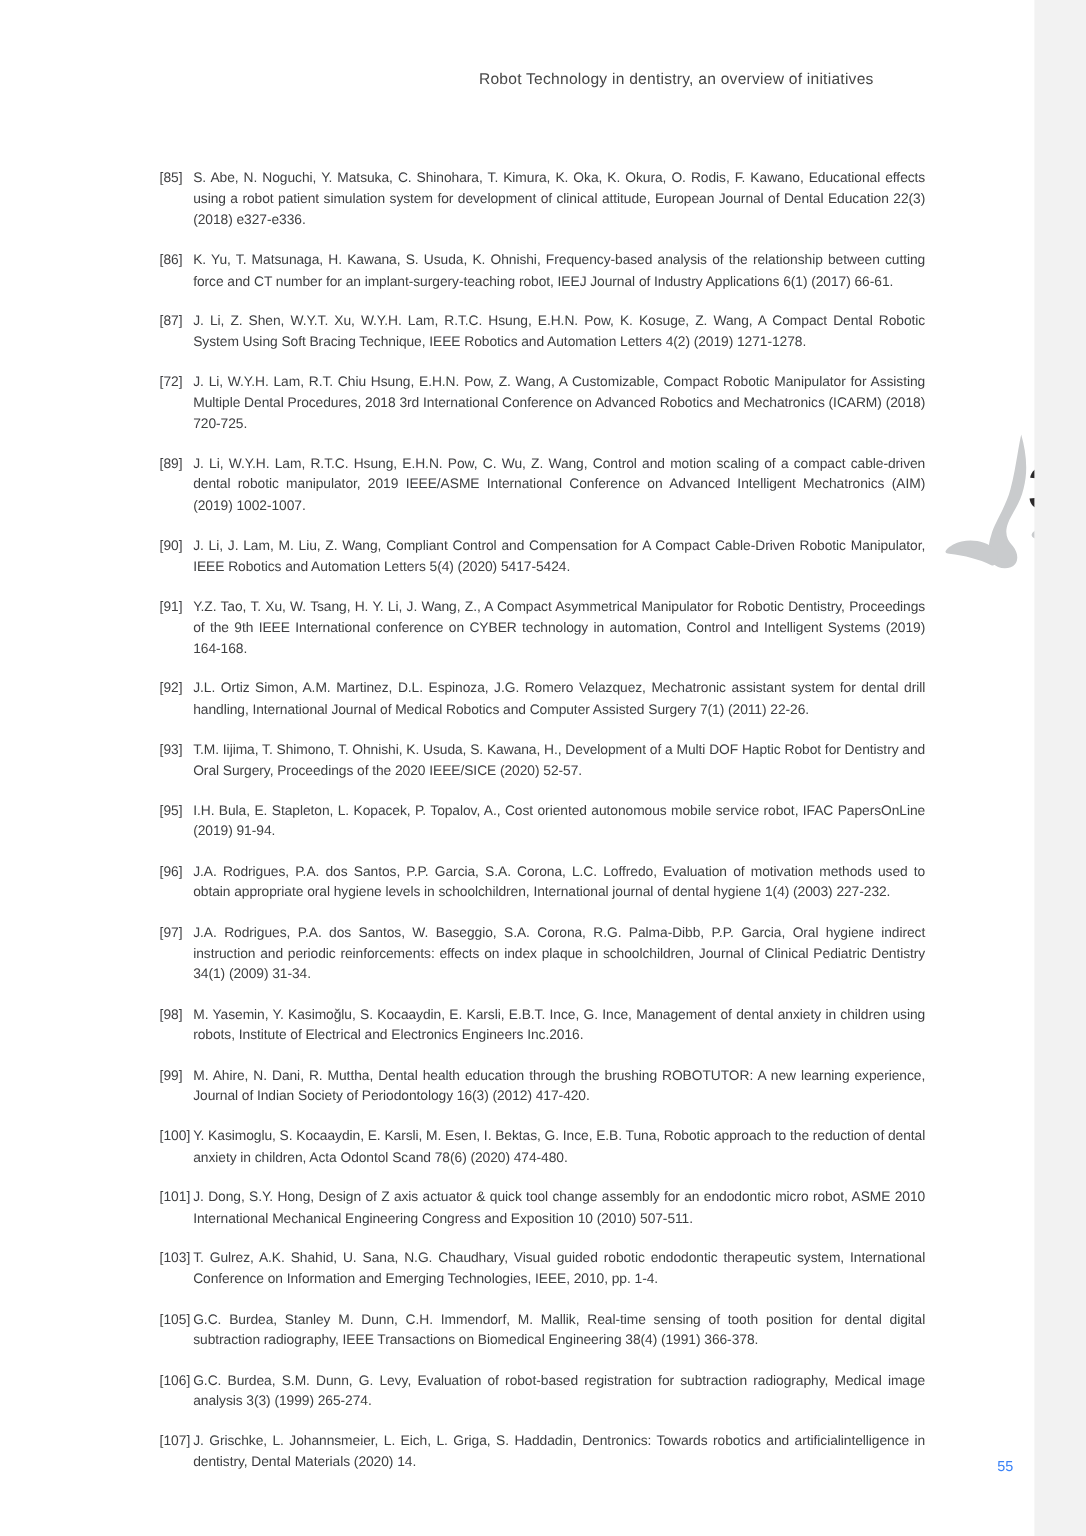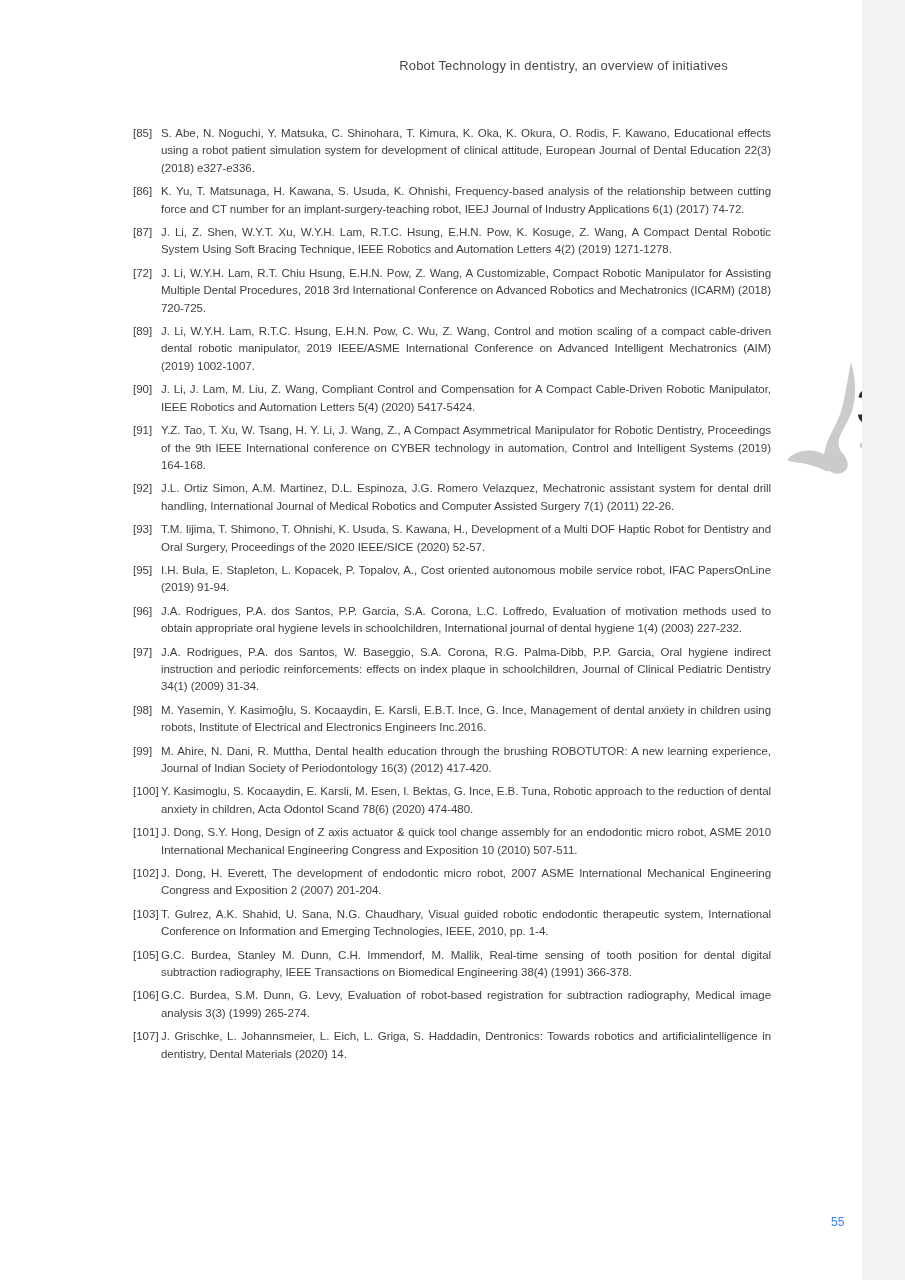--- a/index.html
+++ b/index.html
@@ -24,20 +24,21 @@
   .refs {
     position:absolute;
     left:133px; top:125px;
     width:638px;
     margin:0; padding:0;
     list-style:none;
   }
   .ref {
     display:flex;
     margin-bottom:6px;
+    margin-top:16px;
   }
   .ref-label {
     flex:0 0 28px;
     font-size:11.5px;
     line-height:17.4px;
     color:#3e3f41;
   }
   .ref-text {
     flex:1;
     font-size:11.5px;
@@ -80,21 +81,21 @@
     </svg>
   </div>
 
   <ol class="refs">
       <li class="ref">
         <span class="ref-label">[85]</span>
         <span class="ref-text">S. Abe, N. Noguchi, Y. Matsuka, C. Shinohara, T. Kimura, K. Oka, K. Okura, O. Rodis, F. Kawano, Educational effects using a robot patient simulation system for development of clinical attitude, European Journal of Dental Education 22(3) (2018) e327-e336.</span>
       </li>
       <li class="ref">
         <span class="ref-label">[86]</span>
-        <span class="ref-text">K. Yu, T. Matsunaga, H. Kawana, S. Usuda, K. Ohnishi, Frequency-based analysis of the relationship between cutting force and CT number for an implant-surgery-teaching robot, IEEJ Journal of Industry Applications 6(1) (2017) 74-72.</span>
+        <span class="ref-text">K. Yu, T. Matsunaga, H. Kawana, S. Usuda, K. Ohnishi, Frequency-based analysis of the relationship between cutting force and CT number for an implant-surgery-teaching robot, IEEJ Journal of Industry Applications 6(1) (2017) 66-61.</span>
       </li>
       <li class="ref">
         <span class="ref-label">[87]</span>
         <span class="ref-text">J. Li, Z. Shen, W.Y.T. Xu, W.Y.H. Lam, R.T.C. Hsung, E.H.N. Pow, K. Kosuge, Z. Wang, A Compact Dental Robotic System Using Soft Bracing Technique, IEEE Robotics and Automation Letters 4(2) (2019) 1271-1278.</span>
       </li>
       <li class="ref">
         <span class="ref-label">[72]</span>
         <span class="ref-text">J. Li, W.Y.H. Lam, R.T. Chiu Hsung, E.H.N. Pow, Z. Wang, A Customizable, Compact Robotic Manipulator for Assisting Multiple Dental Procedures, 2018 3rd International Conference on Advanced Robotics and Mechatronics (ICARM) (2018) 720-725.</span>
       </li>
       <li class="ref">
@@ -139,24 +140,20 @@
       </li>
       <li class="ref">
         <span class="ref-label">[100]</span>
         <span class="ref-text">Y. Kasimoglu, S. Kocaaydin, E. Karsli, M. Esen, I. Bektas, G. Ince, E.B. Tuna, Robotic approach to the reduction of dental anxiety in children, Acta Odontol Scand 78(6) (2020) 474-480.</span>
       </li>
       <li class="ref">
         <span class="ref-label">[101]</span>
         <span class="ref-text">J. Dong, S.Y. Hong, Design of Z axis actuator &amp; quick tool change assembly for an endodontic micro robot, ASME 2010 International Mechanical Engineering Congress and Exposition 10 (2010) 507-511.</span>
       </li>
       <li class="ref">
-        <span class="ref-label">[102]</span>
-        <span class="ref-text">J. Dong, H. Everett, The development of endodontic micro robot, 2007 ASME International Mechanical Engineering Congress and Exposition 2 (2007) 201-204.</span>
-      </li>
-      <li class="ref">
         <span class="ref-label">[103]</span>
         <span class="ref-text">T. Gulrez, A.K. Shahid, U. Sana, N.G. Chaudhary, Visual guided robotic endodontic therapeutic system, International Conference on Information and Emerging Technologies, IEEE, 2010, pp. 1-4.</span>
       </li>
       <li class="ref">
         <span class="ref-label">[105]</span>
         <span class="ref-text">G.C. Burdea, Stanley M. Dunn, C.H. Immendorf, M. Mallik, Real-time sensing of tooth position for dental digital subtraction radiography, IEEE Transactions on Biomedical Engineering 38(4) (1991) 366-378.</span>
       </li>
       <li class="ref">
         <span class="ref-label">[106]</span>
         <span class="ref-text">G.C. Burdea, S.M. Dunn, G. Levy, Evaluation of robot-based registration for subtraction radiography, Medical image analysis 3(3) (1999) 265-274.</span>

